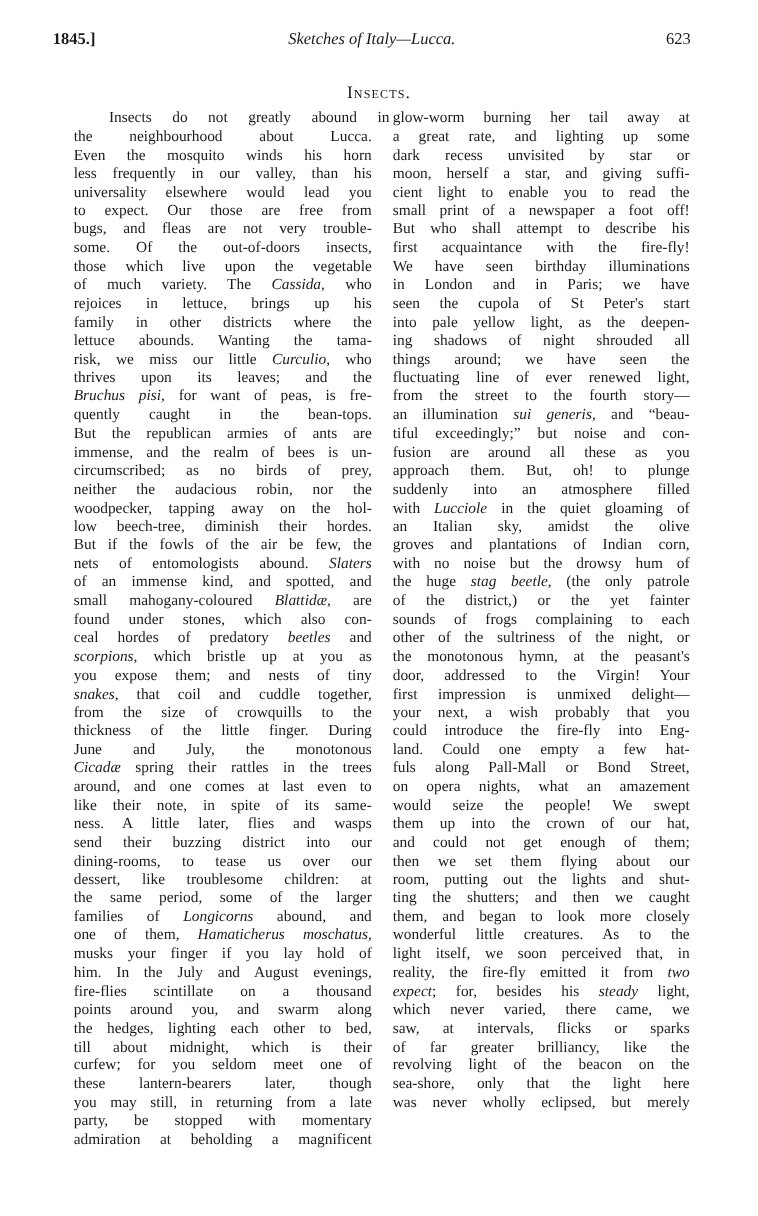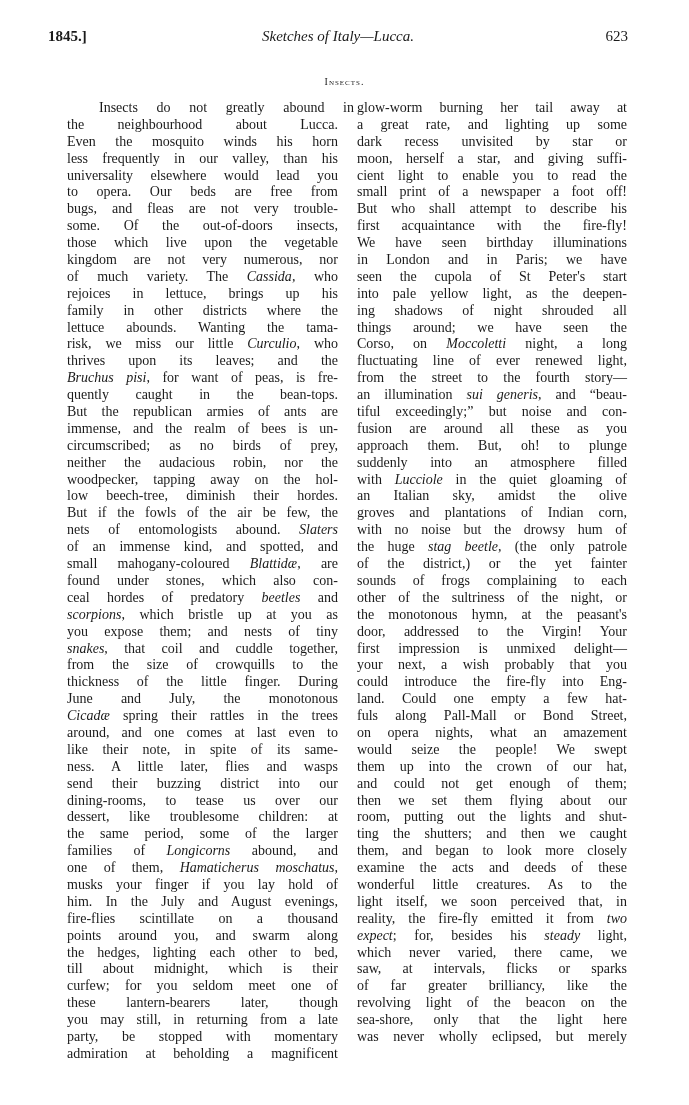--- a/index.html
+++ b/index.html
@@ -3,21 +3,21 @@
 <meta charset="utf-8">
 <style>
   html, body { margin: 0; padding: 0; background: #ffffff; }
   body { width: 689px; height: 1105px; position: relative; overflow: hidden;
          font-family: "Liberation Serif", "DejaVu Serif", serif; color: #1a1a1a; }
   .header { position: absolute; top: 28px; left: 48px; width: 580px; height: 22px; font-size: 15px; }
   .header .left { position: absolute; left: 0; top: 0; font-weight: bold; }
   .header .center { position: absolute; left: 0; right: 0; text-align: center; font-style: italic; top: 0; }
   .header .right { position: absolute; right: 0; top: 0; }
   .section-title { position: absolute; top: 76px; left: 0; width: 689px; text-align: center;
-                   font-size: 10px; font-variant: small-caps; letter-spacing: 1px; }
+                   font-size: 16px; font-variant: small-caps; letter-spacing: 1px; }
   .col { position: absolute; top: 100px; font-size: 14px; line-height: 16.9px; }
   .col-left { left: 67px; width: 271px; }
   .col-right { left: 357px; width: 270px; }
   .line { display: block; text-align: justify; text-align-last: justify; white-space: nowrap; height: 16.9px; overflow: visible; }
   .line.first { text-indent: 16px; }
   .line span.jw { display: inline-block; width: 100%; text-align: justify; text-align-last: justify; white-space: normal; }
   i { font-style: italic; }
 </style>
 </head>
 <body>
@@ -29,25 +29,24 @@
 </div>
 
 <div class="section-title">Insects.</div>
 
 <div class="col col-left">
     <div class="line first"><span class="jw">Insects do not greatly abound in</span></div>
     <div class="line"><span class="jw">the neighbourhood about Lucca.</span></div>
     <div class="line"><span class="jw">Even the mosquito winds his horn</span></div>
     <div class="line"><span class="jw">less frequently in our valley, than his</span></div>
     <div class="line"><span class="jw">universality elsewhere would lead you</span></div>
-    <div class="line"><span class="jw">to opera. Our beds are free from</span></div>
+    <div class="line"><span class="jw">to expect. Our those are free from</span></div>
     <div class="line"><span class="jw">bugs, and fleas are not very trouble-</span></div>
     <div class="line"><span class="jw">some. Of the out-of-doors insects,</span></div>
     <div class="line"><span class="jw">those which live upon the vegetable</span></div>
-    <div class="line"><span class="jw">kingdom are not very numerous, nor</span></div>
     <div class="line"><span class="jw">of much variety. The <i>Cassida</i>, who</span></div>
     <div class="line"><span class="jw">rejoices in lettuce, brings up his</span></div>
     <div class="line"><span class="jw">family in other districts where the</span></div>
     <div class="line"><span class="jw">lettuce abounds. Wanting the tama-</span></div>
     <div class="line"><span class="jw">risk, we miss our little <i>Curculio</i>, who</span></div>
     <div class="line"><span class="jw">thrives upon its leaves; and the</span></div>
     <div class="line"><span class="jw"><i>Bruchus pisi</i>, for want of peas, is fre-</span></div>
     <div class="line"><span class="jw">quently caught in the bean-tops.</span></div>
     <div class="line"><span class="jw">But the republican armies of ants are</span></div>
     <div class="line"><span class="jw">immense, and the realm of bees is un-</span></div>
@@ -97,21 +96,20 @@
     <div class="line"><span class="jw">cient light to enable you to read the</span></div>
     <div class="line"><span class="jw">small print of a newspaper a foot off!</span></div>
     <div class="line"><span class="jw">But who shall attempt to describe his</span></div>
     <div class="line"><span class="jw">first acquaintance with the fire-fly!</span></div>
     <div class="line"><span class="jw">We have seen birthday illuminations</span></div>
     <div class="line"><span class="jw">in London and in Paris; we have</span></div>
     <div class="line"><span class="jw">seen the cupola of St Peter's start</span></div>
     <div class="line"><span class="jw">into pale yellow light, as the deepen-</span></div>
     <div class="line"><span class="jw">ing shadows of night shrouded all</span></div>
     <div class="line"><span class="jw">things around; we have seen the</span></div>
-    <div class="line"><span class="jw">Corso, on <i>Moccoletti</i> night, a long</span></div>
     <div class="line"><span class="jw">fluctuating line of ever renewed light,</span></div>
     <div class="line"><span class="jw">from the street to the fourth story—</span></div>
     <div class="line"><span class="jw">an illumination <i>sui generis</i>, and “beau-</span></div>
     <div class="line"><span class="jw">tiful exceedingly;” but noise and con-</span></div>
     <div class="line"><span class="jw">fusion are around all these as you</span></div>
     <div class="line"><span class="jw">approach them. But, oh! to plunge</span></div>
     <div class="line"><span class="jw">suddenly into an atmosphere filled</span></div>
     <div class="line"><span class="jw">with <i>Lucciole</i> in the quiet gloaming of</span></div>
     <div class="line"><span class="jw">an Italian sky, amidst the olive</span></div>
     <div class="line"><span class="jw">groves and plantations of Indian corn,</span></div>
@@ -128,21 +126,20 @@
     <div class="line"><span class="jw">land. Could one empty a few hat-</span></div>
     <div class="line"><span class="jw">fuls along Pall-Mall or Bond Street,</span></div>
     <div class="line"><span class="jw">on opera nights, what an amazement</span></div>
     <div class="line"><span class="jw">would seize the people! We swept</span></div>
     <div class="line"><span class="jw">them up into the crown of our hat,</span></div>
     <div class="line"><span class="jw">and could not get enough of them;</span></div>
     <div class="line"><span class="jw">then we set them flying about our</span></div>
     <div class="line"><span class="jw">room, putting out the lights and shut-</span></div>
     <div class="line"><span class="jw">ting the shutters; and then we caught</span></div>
     <div class="line"><span class="jw">them, and began to look more closely</span></div>
-    <div class="line"><span class="jw">examine the acts and deeds of these</span></div>
     <div class="line"><span class="jw">wonderful little creatures. As to the</span></div>
     <div class="line"><span class="jw">light itself, we soon perceived that, in</span></div>
     <div class="line"><span class="jw">reality, the fire-fly emitted it from <i>two</i></span></div>
     <div class="line"><span class="jw"><i>expect</i>; for, besides his <i>steady</i> light,</span></div>
     <div class="line"><span class="jw">which never varied, there came, we</span></div>
     <div class="line"><span class="jw">saw, at intervals, flicks or sparks</span></div>
     <div class="line"><span class="jw">of far greater brilliancy, like the</span></div>
     <div class="line"><span class="jw">revolving light of the beacon on the</span></div>
     <div class="line"><span class="jw">sea-shore, only that the light here</span></div>
     <div class="line"><span class="jw">was never wholly eclipsed, but merely</span></div>

